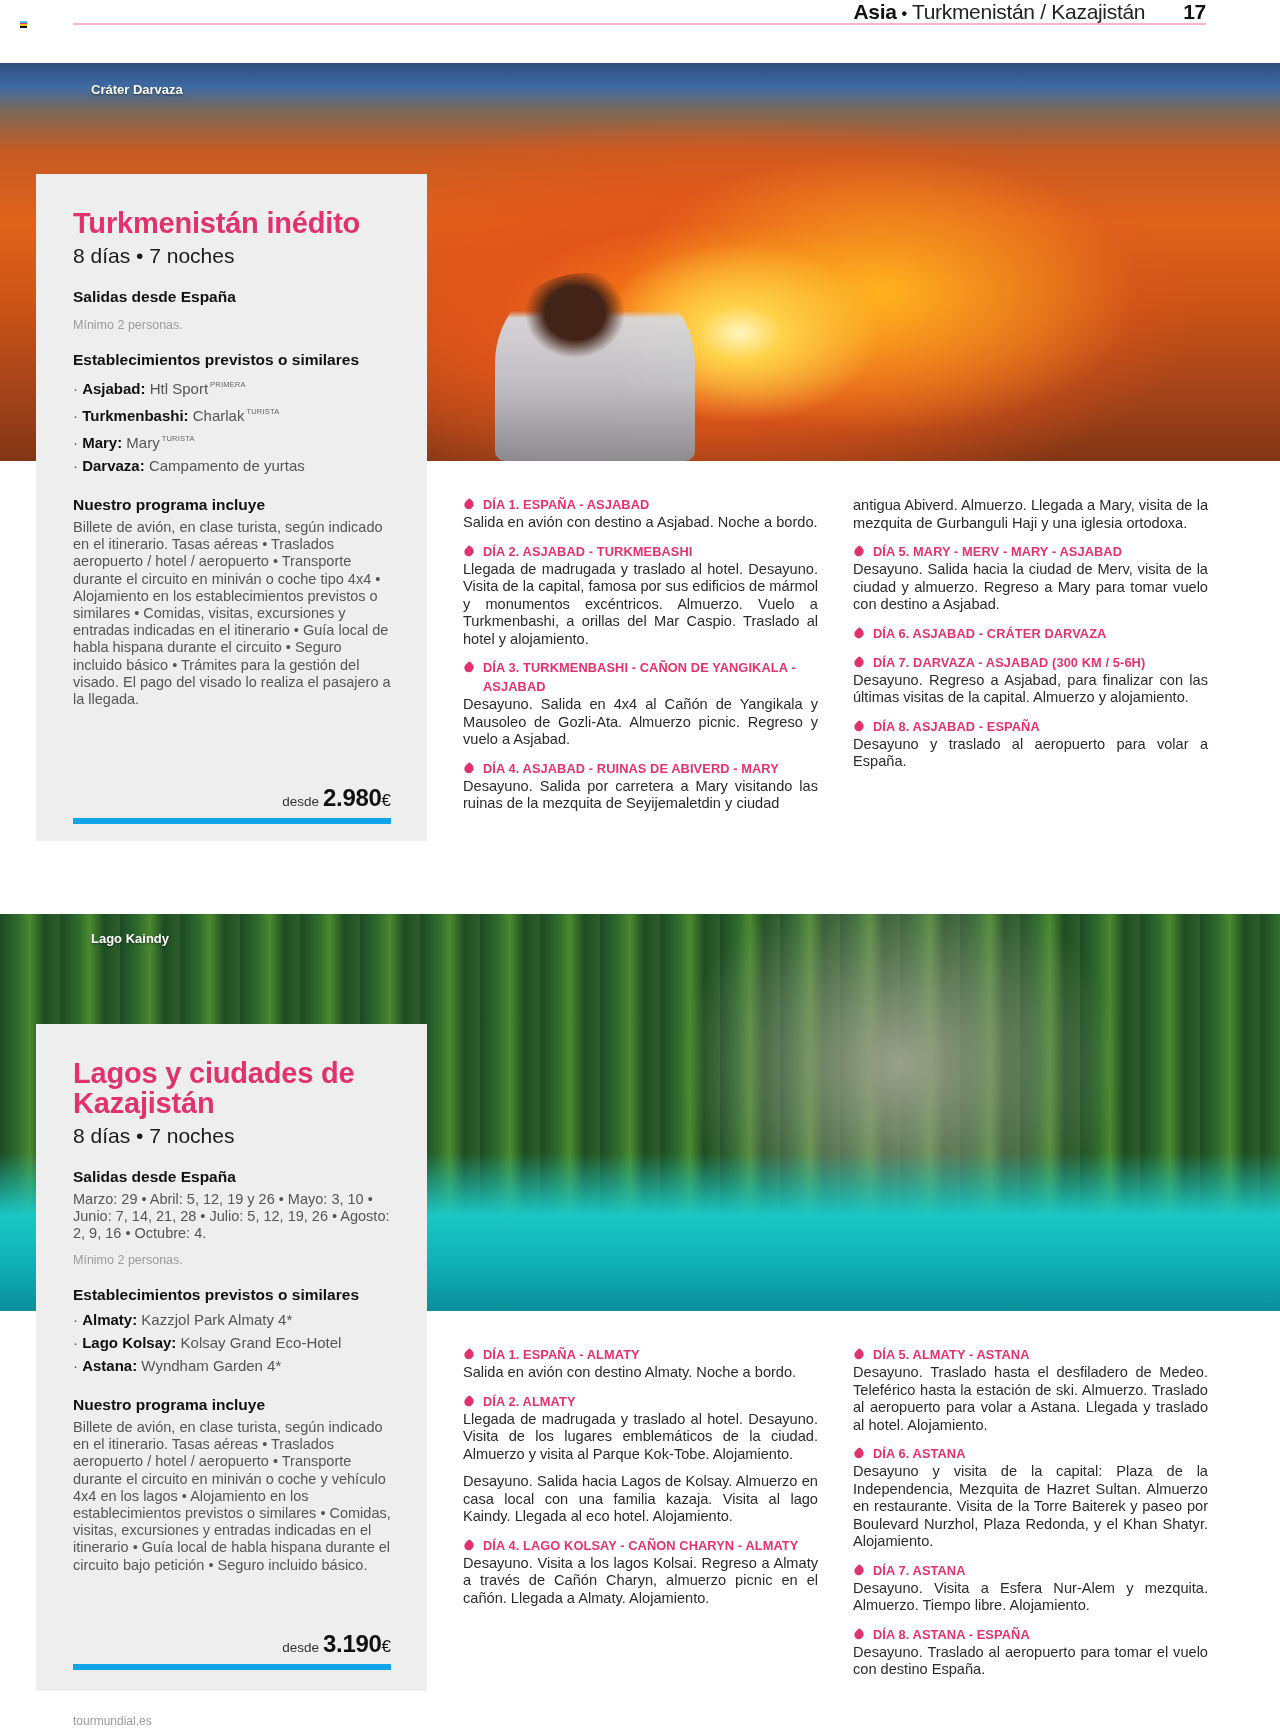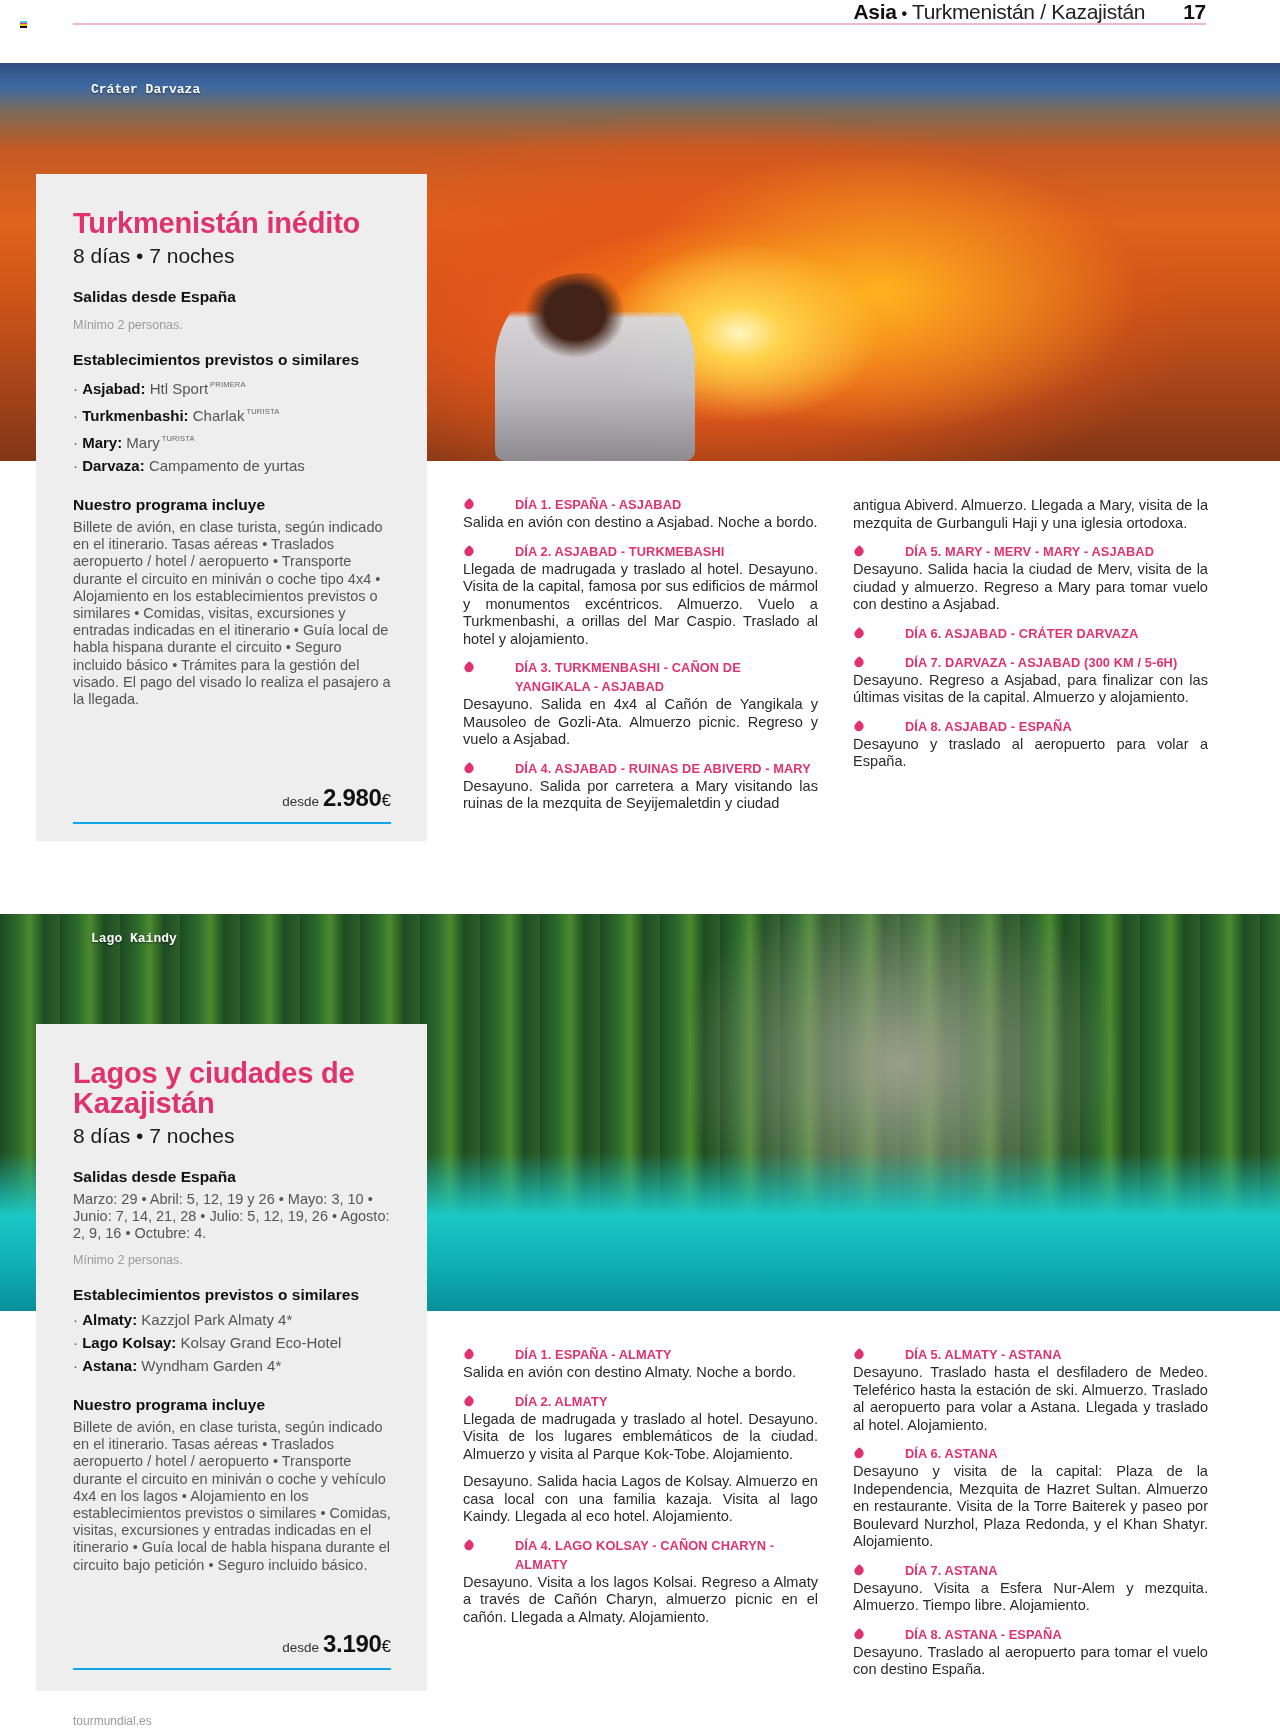--- a/index.html
+++ b/index.html
@@ -29,50 +29,50 @@
                 linear-gradient(180deg, rgba(0,0,0,0) 0%, rgba(0,0,0,0) 20%, #d7d9df 24%, #bfc3cc 60%, #8d8f96 100%);
     border-radius: 90px 90px 10px 10px; opacity: 0.95; }
   .hero-2 { top: 914px; height: 397px;
     background:
       radial-gradient(ellipse 520px 110px at 880px 1200px, #14d5d0 0%, rgba(0,0,0,0) 100%),
       linear-gradient(180deg, rgba(0,0,0,0) 0%, rgba(0,0,0,0) 60%, #1bc7c4 76%, #0fb0b6 88%, #0a8f9b 100%),
       radial-gradient(ellipse 220px 200px at 900px 150px, #9aa08a 0%, rgba(120,130,110,0) 100%),
       repeating-linear-gradient(90deg, #1d4a23 0px, #2e6a2c 18px, #4b8a2f 30px, #1f4d22 44px, #2c5e29 60px),
       linear-gradient(180deg, #2f5a2a 0%, #3d7530 100%);
   }
-  .hero-caption { position: absolute; left: 91px; font-family: Liberation Mono, monospace; font-weight: bold; font-size: 13px; color: #ffffff; text-shadow: 0 1px 2px rgba(0,0,0,0.5); }
+  .hero-caption { position: absolute; left: 91px; font-family: Liberation Sans, sans-serif; font-weight: bold; font-size: 13px; color: #ffffff; text-shadow: 0 1px 2px rgba(0,0,0,0.5); }
   .hero-1 .hero-caption { top: 19px; }
   .hero-2 .hero-caption { top: 17px; }
 
   .card { position: absolute; left: 36px; width: 391px; background: #eeeeee; padding: 34px 36px 0 37px; }
   .card-1 { top: 174px; height: 667px; }
   .card-2 { top: 1024px; height: 667px; }
   .card-title { font-family: "Liberation Sans", sans-serif; font-weight: bold; color: #e0336e; font-size: 29px; line-height: 30px; letter-spacing: -0.2px; }
   .card-2 .card-title { margin-top: 0px; }
   .card-duration { font-size: 21px; color: #1a1a1a; margin-top: 5px; line-height: 26px; font-family: "Liberation Sans", sans-serif; }
   .card h3 { font-family: "Liberation Sans", sans-serif; font-weight: bold; font-size: 15.5px; color: #111; margin-top: 18px; line-height: 20px; }
   .card .dates { font-size: 14.5px; color: #555; line-height: 17px; margin-top: 4px; font-family: "Liberation Sans", sans-serif; }
   .card .min { font-size: 12.5px; color: #9b9b9b; margin-top: 11px; font-family: "Liberation Sans", sans-serif; }
   .card .hotels { margin-top: 3px; }
   .card .hotel { font-size: 15px; line-height: 23px; color: #555; font-family: "Liberation Sans", sans-serif; }
   .card .hotel .city { font-weight: bold; color: #111; }
   .card .hotel sup { font-size: 7.5px; color: #666; vertical-align: 7px; letter-spacing: 0.2px; margin-left: 2px; }
   .card .includes { font-size: 14.5px; color: #555; line-height: 17.2px; margin-top: 4px; font-family: "Liberation Sans", sans-serif; }
-  .price-row { position: absolute; left: 37px; right: 36px; height: 40px; display: flex; justify-content: flex-end; align-items: baseline; border-bottom: 2px solid #0ea5e9; padding-bottom: 6px; }
+  .price-row { position: absolute; left: 37px; right: 36px; height: 40px; display: flex; justify-content: flex-end; align-items: baseline; border-bottom: 6px solid #0ea5e9; padding-bottom: 6px; }
   .card-1 .price-row { top: 610px; }
   .card-2 .price-row { top: 606px; }
   .price-row .from { font-size: 13.5px; color: #333; margin-right: 4px; font-family: "Liberation Sans", sans-serif; }
   .price-row .amount { font-family: "Liberation Sans", sans-serif; font-weight: bold; font-size: 24px; color: #111; letter-spacing: -0.3px; }
   .price-row .cur { font-size: 17px; color: #111; font-family: "Liberation Sans", sans-serif; }
 
   .itin-col { position: absolute; width: 355px; font-family: "Liberation Sans", sans-serif; }
   .day { margin-bottom: 10px; }
   .day-title { color: #e0336e; font-weight: bold; font-size: 12.8px; line-height: 19px; letter-spacing: 0.1px; display: flex; align-items: flex-start; }
   .day-title .marker { flex: 0 0 auto; width: 12px; height: 11px; margin: 4px 8px 0 0; background: #e0336e; border-radius: 6px 2px 6px 6px; transform: rotate(-45deg) scale(0.8); }
-  .day-title .dt { flex: 1 1 auto; margin-left: 32px; }
+  .day-title .dt { flex: 1 1 auto; }
   .day-text { font-size: 14.6px; line-height: 17.5px; color: #2a2a2a; text-align: justify; }
 
   .footer-left { position: absolute; left: 73px; top: 1714px; font-size: 12px; color: #9a9a9a; font-family: "Liberation Sans", sans-serif; }
   .footer-right { position: absolute; right: 74px; top: 1812px; font-size: 12px; color: #4d7c0f; font-family: "Liberation Sans", sans-serif; }
 </style>
 </head>
 <body>
 
 <div class="cmyk-mark">
   <span style="background:#4fc3f7"></span>

